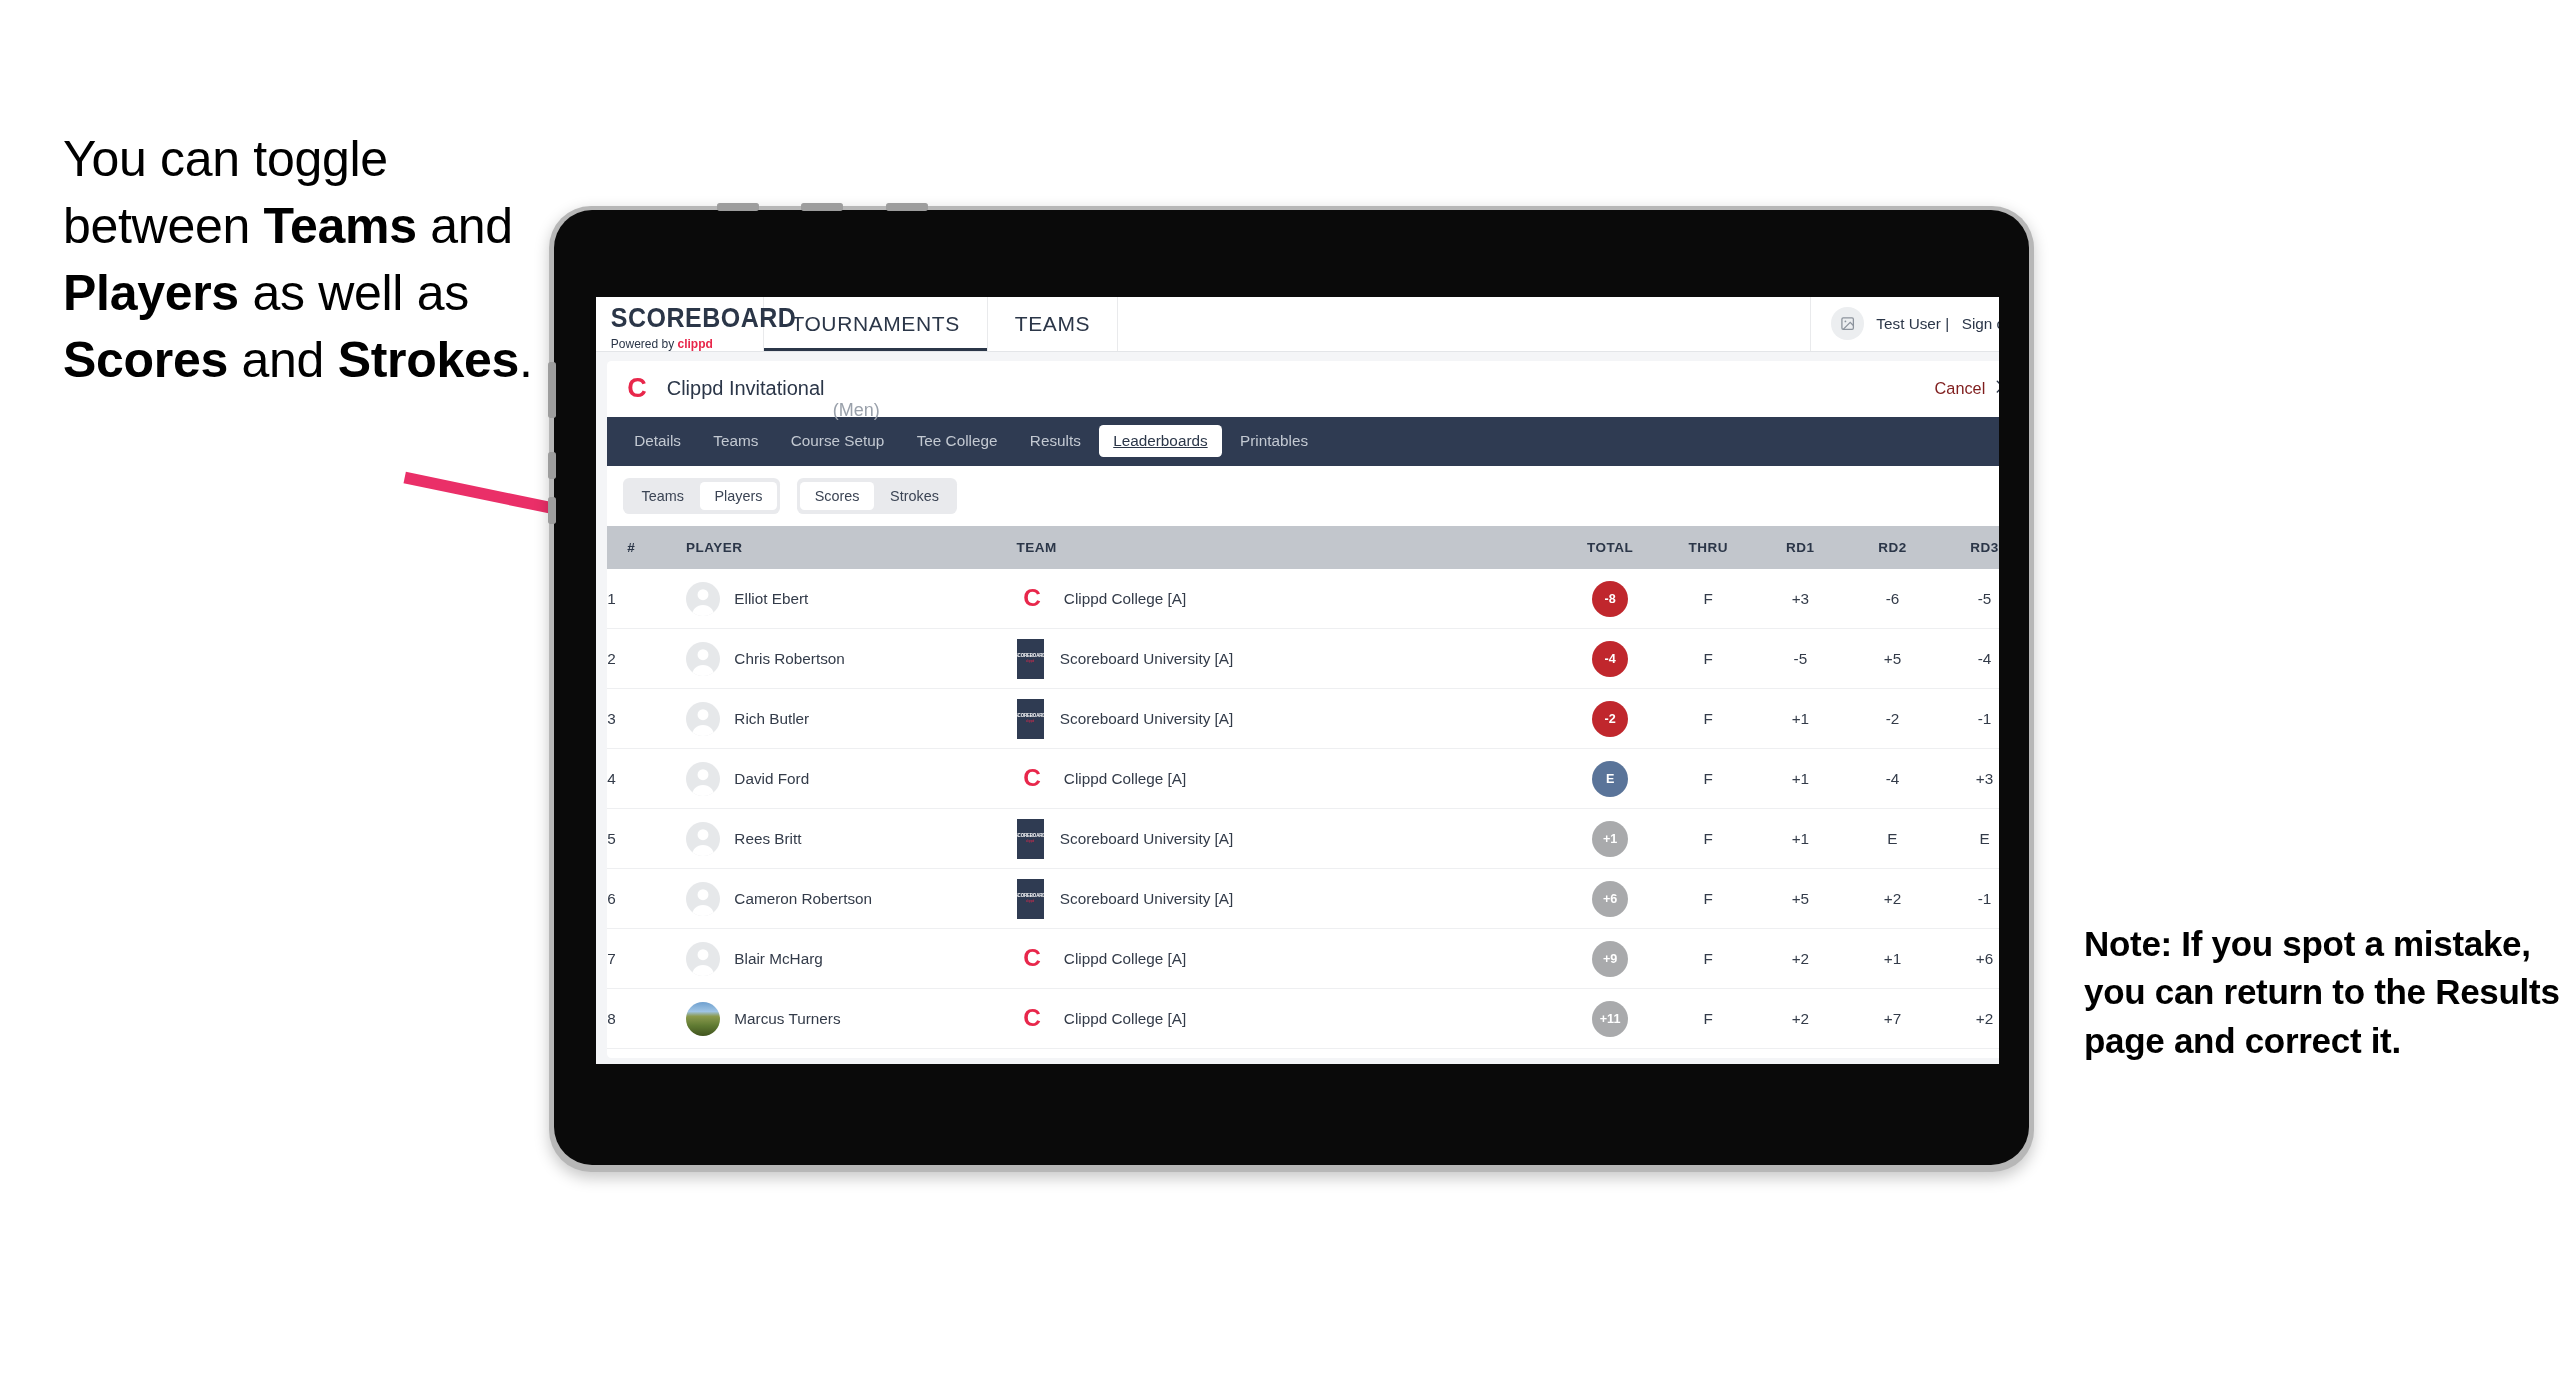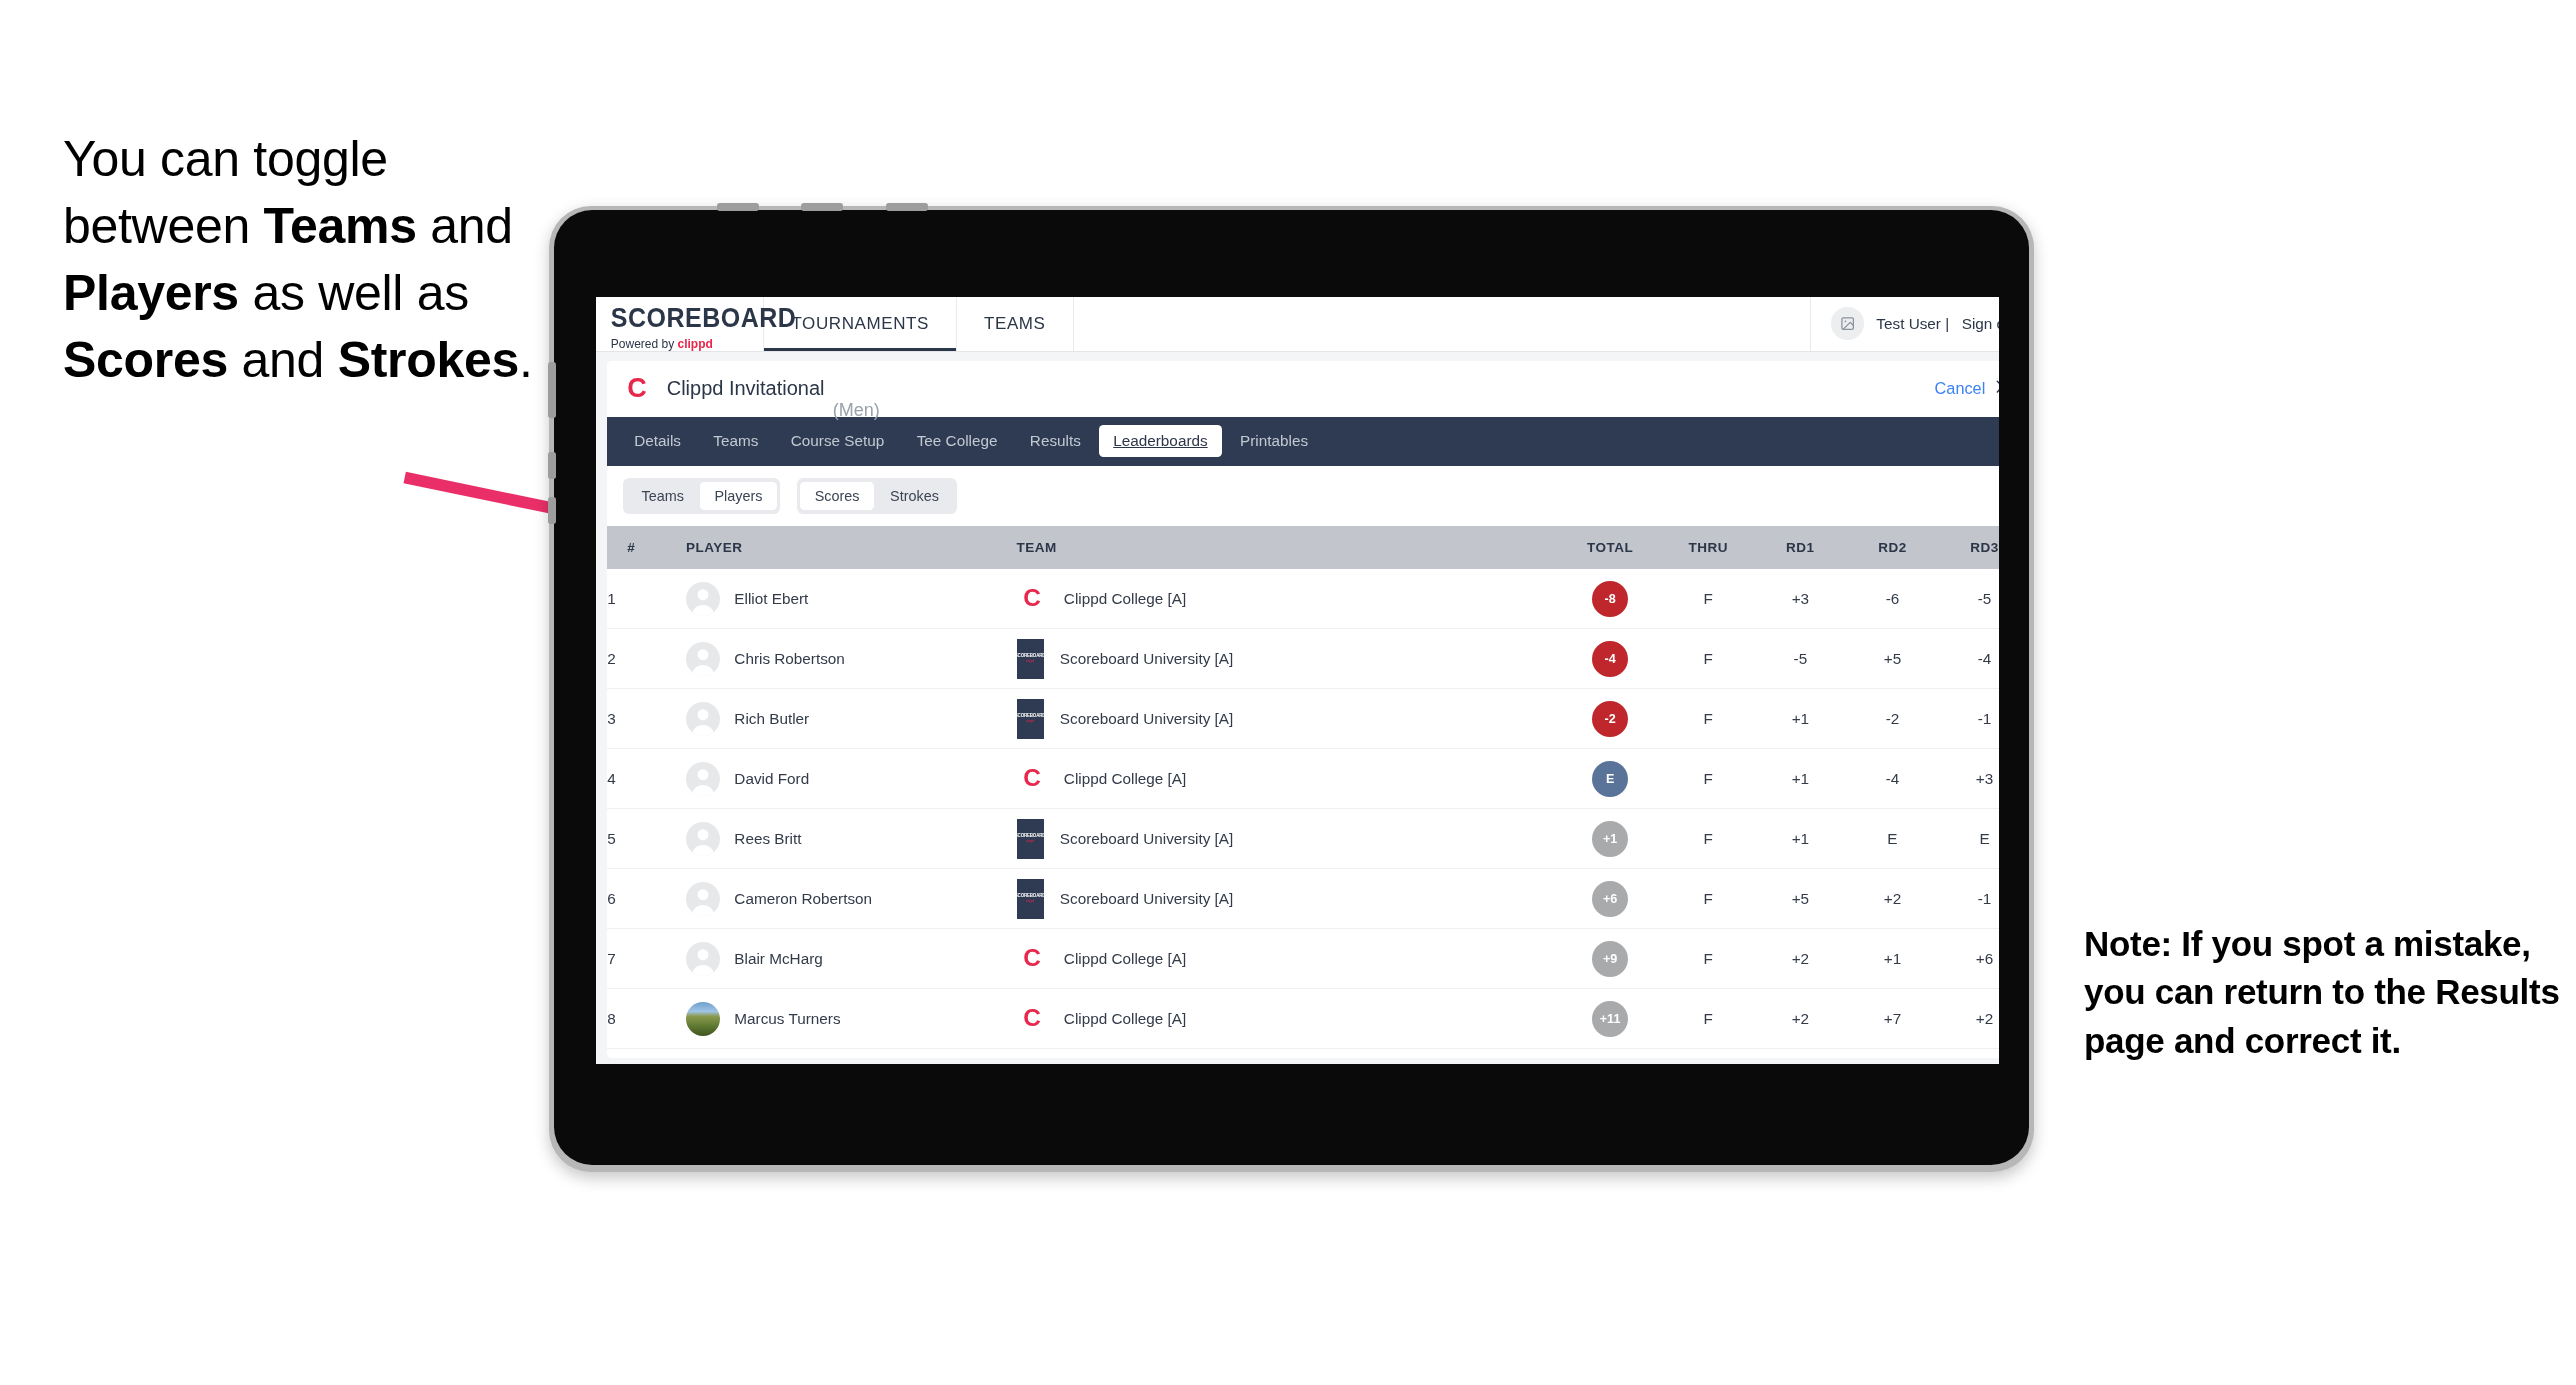--- a/index.html
+++ b/index.html
@@ -138,21 +138,21 @@
     line-height: 1;
   }
   #brand-sub .clippd {
     color: #e8274b;
     font-weight: 700;
   }
   .topnav-item {
     display: flex;
     align-items: center;
     padding: 4px 27px;
-    font-size: 17px;
+    font-size: 21px;
     color: #2b3648;
     letter-spacing: 0.6px;
     border-right: 0.9px solid #e9eaec;
     cursor: pointer;
     position: relative;
   }
   .topnav-item.active::after {
     content: "";
     position: absolute;
     left: 0; right: 0; bottom: 0;
@@ -192,21 +192,21 @@
     color: #e8274b;
     line-height: 1;
     margin-right: 20px;
     font-family: "Liberation Sans", sans-serif;
   }
   #tcard-title { font-size: 20px; color: #2b3648; }
   #tcard-gender { font-size: 18px; color: #9aa1ab; margin-left: 8.1px; margin-top: 44px; }
   #tcard-spacer { flex: 1; }
   #cancel-btn {
     display: flex; align-items: center; gap: 10px;
-    font-size: 16.3px; color: #3b82f6; cursor: pointer;
+    font-size: 16.3px; color: #7f1d1d; cursor: pointer;
   }
 
   
   #subnav {
     margin: 0 10.8px;
     background: #2f3b52;
     height: 49px;
     display: flex;
     align-items: center;
     padding: 0 12.6px;

